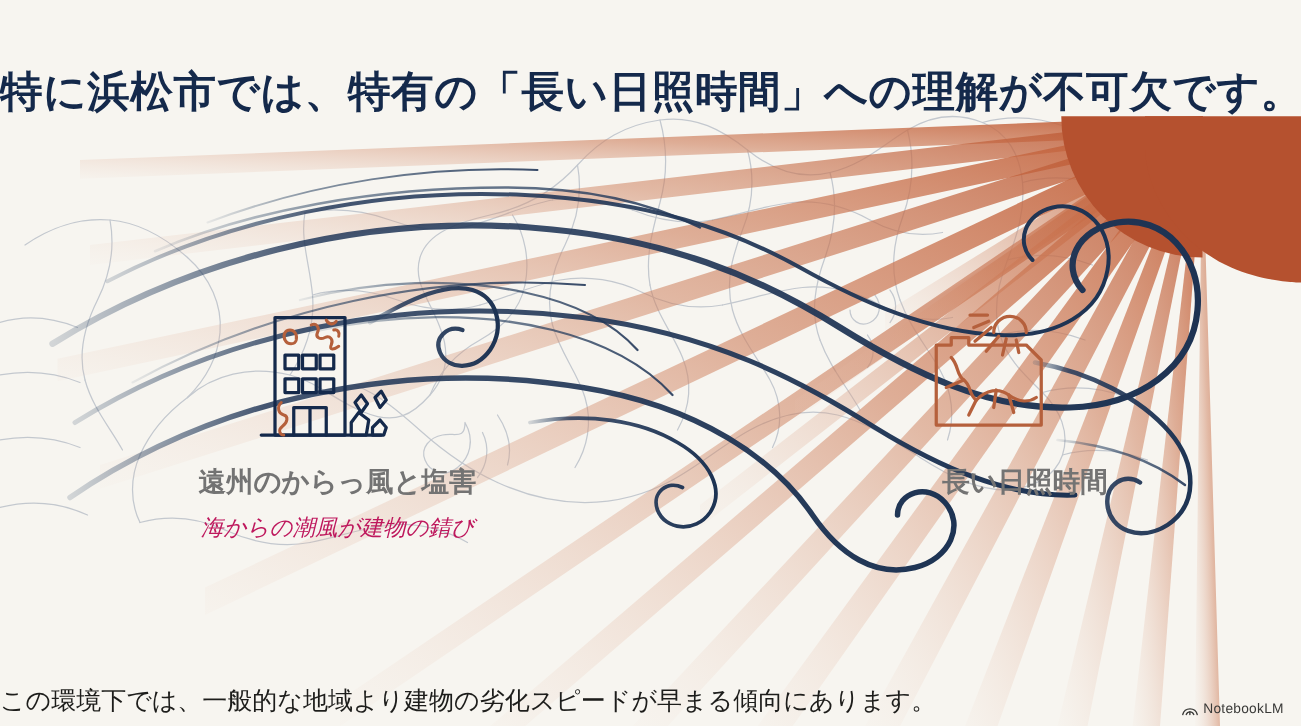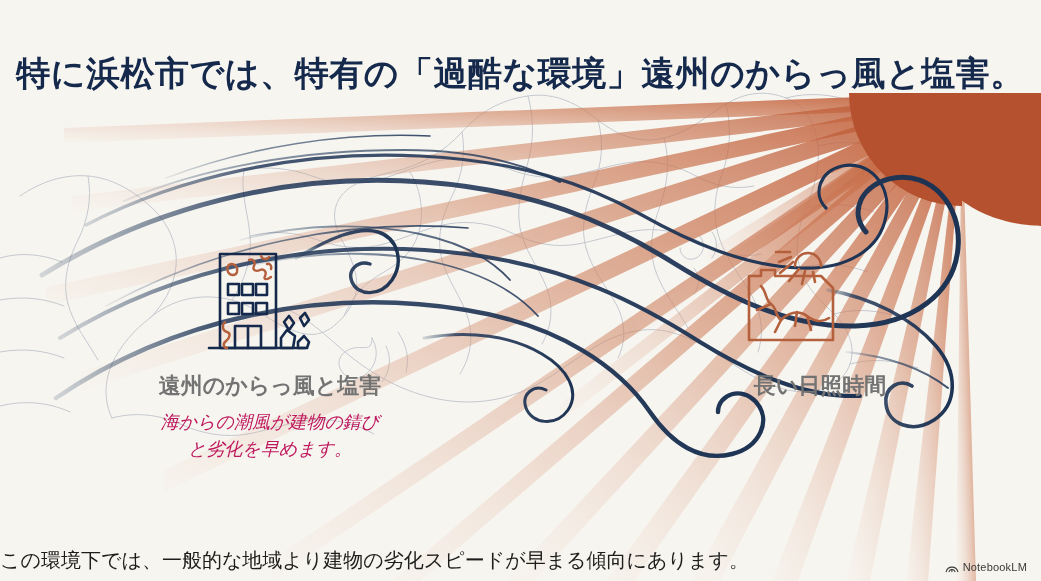--- a/index.html
+++ b/index.html
@@ -268,21 +268,21 @@
 
       <path d="M828 290 C872 298 912 318 936 346 C958 372 958 404 934 420
                C912 434 888 424 886 404 C884 387 900 378 912 386" stroke="url(#windGrad)" stroke-width="3.6"></path>
       <path d="M846 352 C886 356 922 368 948 388" stroke="url(#windGradSoft)" stroke-width="2"></path>
 
       <path d="M166 178 C250 146 344 132 430 136" stroke="url(#windGradSoft)" stroke-width="1.6"></path>
       <path d="M106 306 C216 246 346 218 468 228" stroke="url(#windGradSoft)" stroke-width="1.7"></path>
     </g>
   </svg>
 
-  <h1 class="title">特に浜松市では、特有の「過酷な環境」遠州のからっ風と塩害。</h1>
+  <h1 class="title">特に浜松市では、特有の「長い日照時間」への理解が不可欠です。</h1>
 
   <svg class="icon-box" id="building-icon" viewBox="0 0 108 110" aria-hidden="true">
     <g fill="none" stroke="#14294b" stroke-width="2.6" stroke-linejoin="round" stroke-linecap="round">
       <rect x="17" y="8" width="56" height="94"></rect>
       <line x1="6" y1="102" x2="102" y2="102"></line>
       <rect x="25" y="38" width="11" height="11"></rect>
       <rect x="39" y="38" width="11" height="11"></rect>
       <rect x="53" y="38" width="11" height="11"></rect>
       <rect x="25" y="57" width="11" height="11"></rect>
       <rect x="39" y="57" width="11" height="11"></rect>
@@ -325,21 +325,20 @@
       <line x1="44" y1="33" x2="54" y2="21"></line>
       <line x1="57" y1="36" x2="60" y2="23"></line>
       <line x1="70" y1="34" x2="68" y2="24"></line>
     </g>
   </svg>
 
   <div class="block" id="block-left">
     <p class="block-heading">遠州のからっ風と塩害</p>
     <p class="block-body">
       <span>海からの潮風が建物の錆び</span>
-      <span>と劣化を早めます。</span>
     </p>
   </div>
 
   <div class="block" id="block-right">
     <p class="block-heading">長い日照時間</p>
   </div>
 
   <p class="footer-note">この環境下では、一般的な地域より建物の劣化スピードが早まる傾向にあります。</p>
 
   <div class="watermark">

